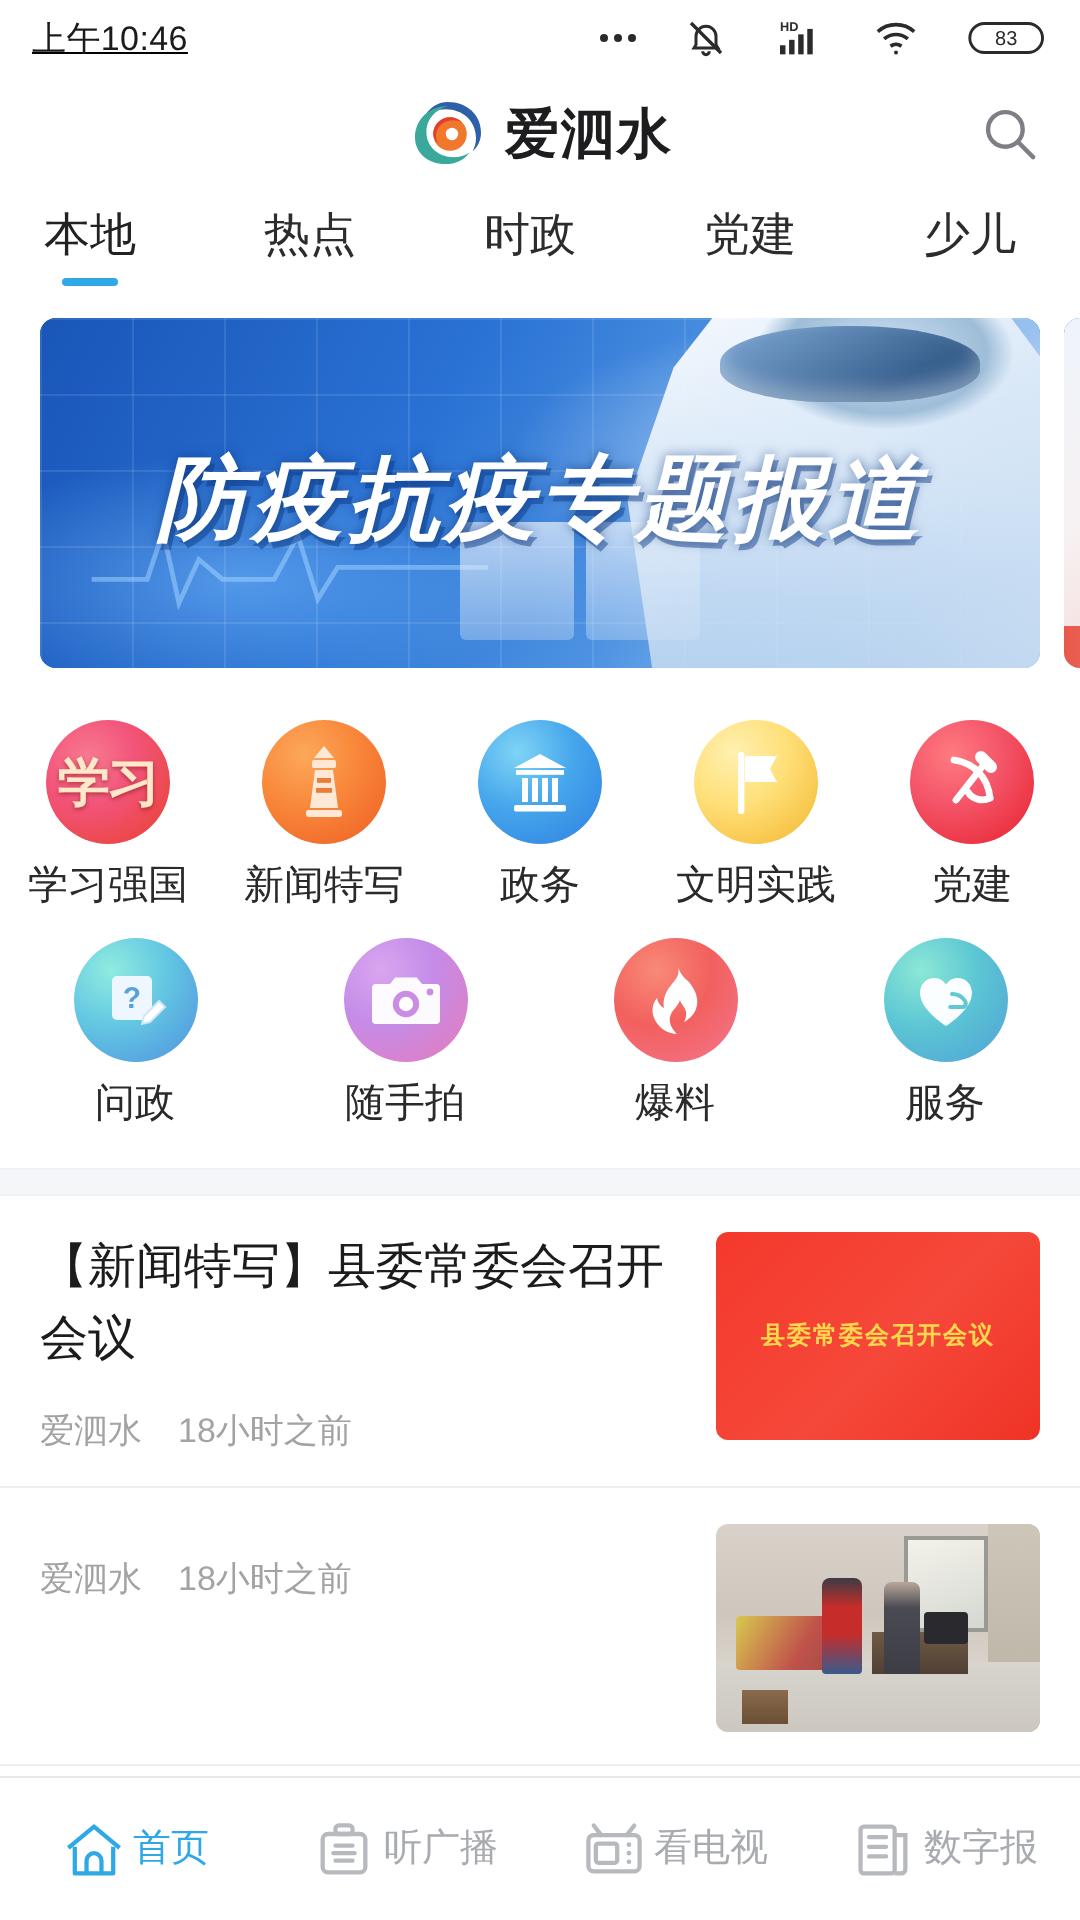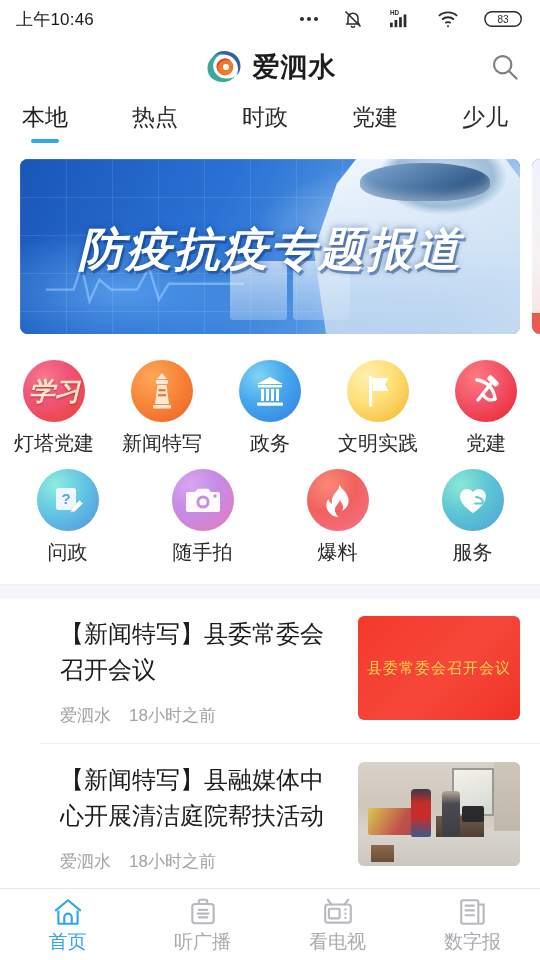--- a/index.html
+++ b/index.html
@@ -6,21 +6,21 @@
   html, body {
     width: 540px; height: 960px;
     font-family: "Liberation Sans", "DejaVu Sans", sans-serif;
     background: #ffffff; overflow: hidden;
   }
   #app { width: 540px; height: 960px; position: relative; display: flex; flex-direction: column; background:#fff; }
 
   
   .statusbar {
     height: 38px; flex: 0 0 38px; display: flex; align-items: center;
-    justify-content: space-between; padding: 0 16px; background: #fff;
+    justify-content: space-between; padding: 0 16px; background: #fff; text-decoration: underline;
   }
   .status-time { font-size: 17px; color: #1b1b1b; letter-spacing: .2px; }
   .status-icons { display: flex; align-items: center; gap: 25px; }
   .dots { display:flex; gap:3px; align-items:center; }
   .dots i { width:4px; height:4px; background:#2b2b2b; border-radius:50%; display:block; }
   .sicon { display:block; }
 
   
   .header {
     height: 58px; flex: 0 0 58px; position: relative;
@@ -118,45 +118,45 @@
     align-items: center; gap: 9px; padding: 8px 0 6px;
   }
   .grid-icon {
     width: 62px; height: 62px; border-radius: 50%;
     display: flex; align-items: center; justify-content: center;
     position: relative; overflow: hidden;
   }
   .grid-label { font-size: 20px; color: #2a2a2a; line-height: 24px; }
   .xuexi-txt {
     font-size: 26px; color: #ffe7c9; font-weight: 700;
-    font-family: "DejaVu Serif", serif; font-style: italic;
+    font-family: "DejaVu Serif", serif; 
     letter-spacing: -1px; text-shadow: 0 1px 2px rgba(120,10,10,.5);
   }
 
   
   .section-gap { flex: 0 0 14px; background: #f4f6f9; border-top:1px solid #eef1f5; border-bottom:1px solid #eef1f5; }
 
   
   .news-list { flex: 1 1 auto; overflow: hidden; background:#fff; }
   .news-item {
     display: flex; gap: 16px; padding: 18px 20px 16px;
-    border-bottom: 1px solid #eeeeee; align-items: flex-start; margin-left: 40px;
+    border-bottom: 1px solid #eeeeee; align-items: flex-start;
   }
   .news-text { flex: 1 1 auto; min-width: 0; }
   .news-title {
     font-size: 24px; line-height: 36px; color: #1c1c1c; font-weight: 400;
     display: -webkit-box; -webkit-line-clamp: 2; -webkit-box-orient: vertical; overflow: hidden;
   }
   .news-meta { margin-top: 16px; display: flex; gap: 18px; align-items: center; }
   .news-source, .news-time { font-size: 17px; color: #a3a3a3; }
   .news-thumb { flex: 0 0 162px; height: 104px; border-radius: 6px; overflow: hidden; position: relative; }
   .thumb-red { background: linear-gradient(135deg,#f4392c 0%, #f5483a 55%, #ef3326 100%); }
   .thumb-red-text {
     position: absolute; left: 0; right: 0; top: 50%; transform: translateY(-50%);
-    text-align: center; font-size: 15px; color: #ffd84d; font-weight: 400;
+    text-align: center; font-size: 12px; color: #ffd84d; font-weight: 700;
     font-family: "DejaVu Serif", serif; letter-spacing: 1px;
   }
   .thumb-room { background: linear-gradient(180deg,#d9d2ca 0%, #cfc7bd 42%, #e6e2dc 100%); }
   .room-window {
     position:absolute; right:16%; top:6%; width:26%; height:46%;
     background: linear-gradient(160deg,#f4f2ea,#d4d8d2);
     border: 2px solid #9a9a92;
   }
   .room-wallR { position:absolute; right:0; top:0; width:16%; height:100%; background: linear-gradient(180deg,#cfc6ba,#b9b0a4); }
   .room-floor { position:absolute; left:0; right:0; bottom:0; height:34%; background: linear-gradient(180deg,#d8d5ce,#ccc8c0); }
@@ -165,21 +165,21 @@
   .room-elder { position:absolute; left:52%; top:28%; width:11%; height:44%; background: linear-gradient(180deg,#b9a79a 0%, #4a4a52 28%, #3d3d46 100%); border-radius:4px 4px 2px 2px; }
   .room-desk { position:absolute; left:48%; top:52%; width:30%; height:20%; background: linear-gradient(180deg,#6f5a46,#4f4034); }
   .room-tv { position:absolute; left:64%; top:42%; width:14%; height:16%; background:#2a2a2e; border-radius:2px; }
   .room-stool { position:absolute; left:8%; bottom:4%; width:14%; height:16%; background: linear-gradient(180deg,#8a6a4a,#6a4f36); }
 
   
   .bottomnav {
     flex: 0 0 72px; display: flex; border-top: 1px solid #e8e8e8; background: #fff;
   }
   .nav-item {
-    flex: 1 1 20%; display: flex; flex-direction: column;
+    flex: 1 1 20%; display: flex; flex-direction: row;
     align-items: center; justify-content: center; gap: 4px;
   }
   .nav-label { font-size: 19px; color: #a8abb0; line-height: 22px; }
   .nav-item.active .nav-label { color: #2fa8e8; }
 </style>
 </head>
 <body>
 
 <div id="app">
 
@@ -285,21 +285,21 @@
     </div>
   </div>
 
   <div class="grid-section">
 
     <div class="grid-row">
       <div class="grid-cell">
         <div class="grid-icon" style="background:radial-gradient(circle at 34% 30%, #f87a90 0%, #f2547a 40%, #e8402c 100%);">
           <span class="xuexi-txt">学习</span>
         </div>
-        <span class="grid-label">灯塔党建</span>
+        <span class="grid-label">学习强国</span>
       </div>
 
       <div class="grid-cell">
         <div class="grid-icon" style="background:radial-gradient(circle at 34% 28%, #fca85c 0%, #f98a3c 40%, #ee5d22 100%);">
           <svg width="34" height="40" viewBox="0 0 34 40" fill="#ffe9d6">
             <path d="M17 2l5 6H12l5-6z"></path>
             <rect x="11" y="9" width="12" height="4" rx="1"></rect>
             <path d="M12.5 14h9l2.5 19H10l2.5-19z"></path>
             <rect x="8" y="34" width="18" height="3.5" rx="1.2"></rect>
             <rect x="13.5" y="18" width="7" height="2.4" fill="#ee7b35"></rect>
@@ -405,21 +405,20 @@
           <span class="news-time">18小时之前</span>
         </div>
       </div>
       <div class="news-thumb thumb-red">
         <div class="thumb-red-text">县委常委会召开会议</div>
       </div>
     </div>
 
     <div class="news-item">
       <div class="news-text">
-        <div class="news-title">【新闻特写】县融媒体中心开展清洁庭院帮扶活动</div>
         <div class="news-meta">
           <span class="news-source">爱泗水</span>
           <span class="news-time">18小时之前</span>
         </div>
       </div>
       <div class="news-thumb thumb-room">
         <div class="room-wallR"></div>
         <div class="room-window"></div>
         <div class="room-floor"></div>
         <div class="room-bed"></div>

